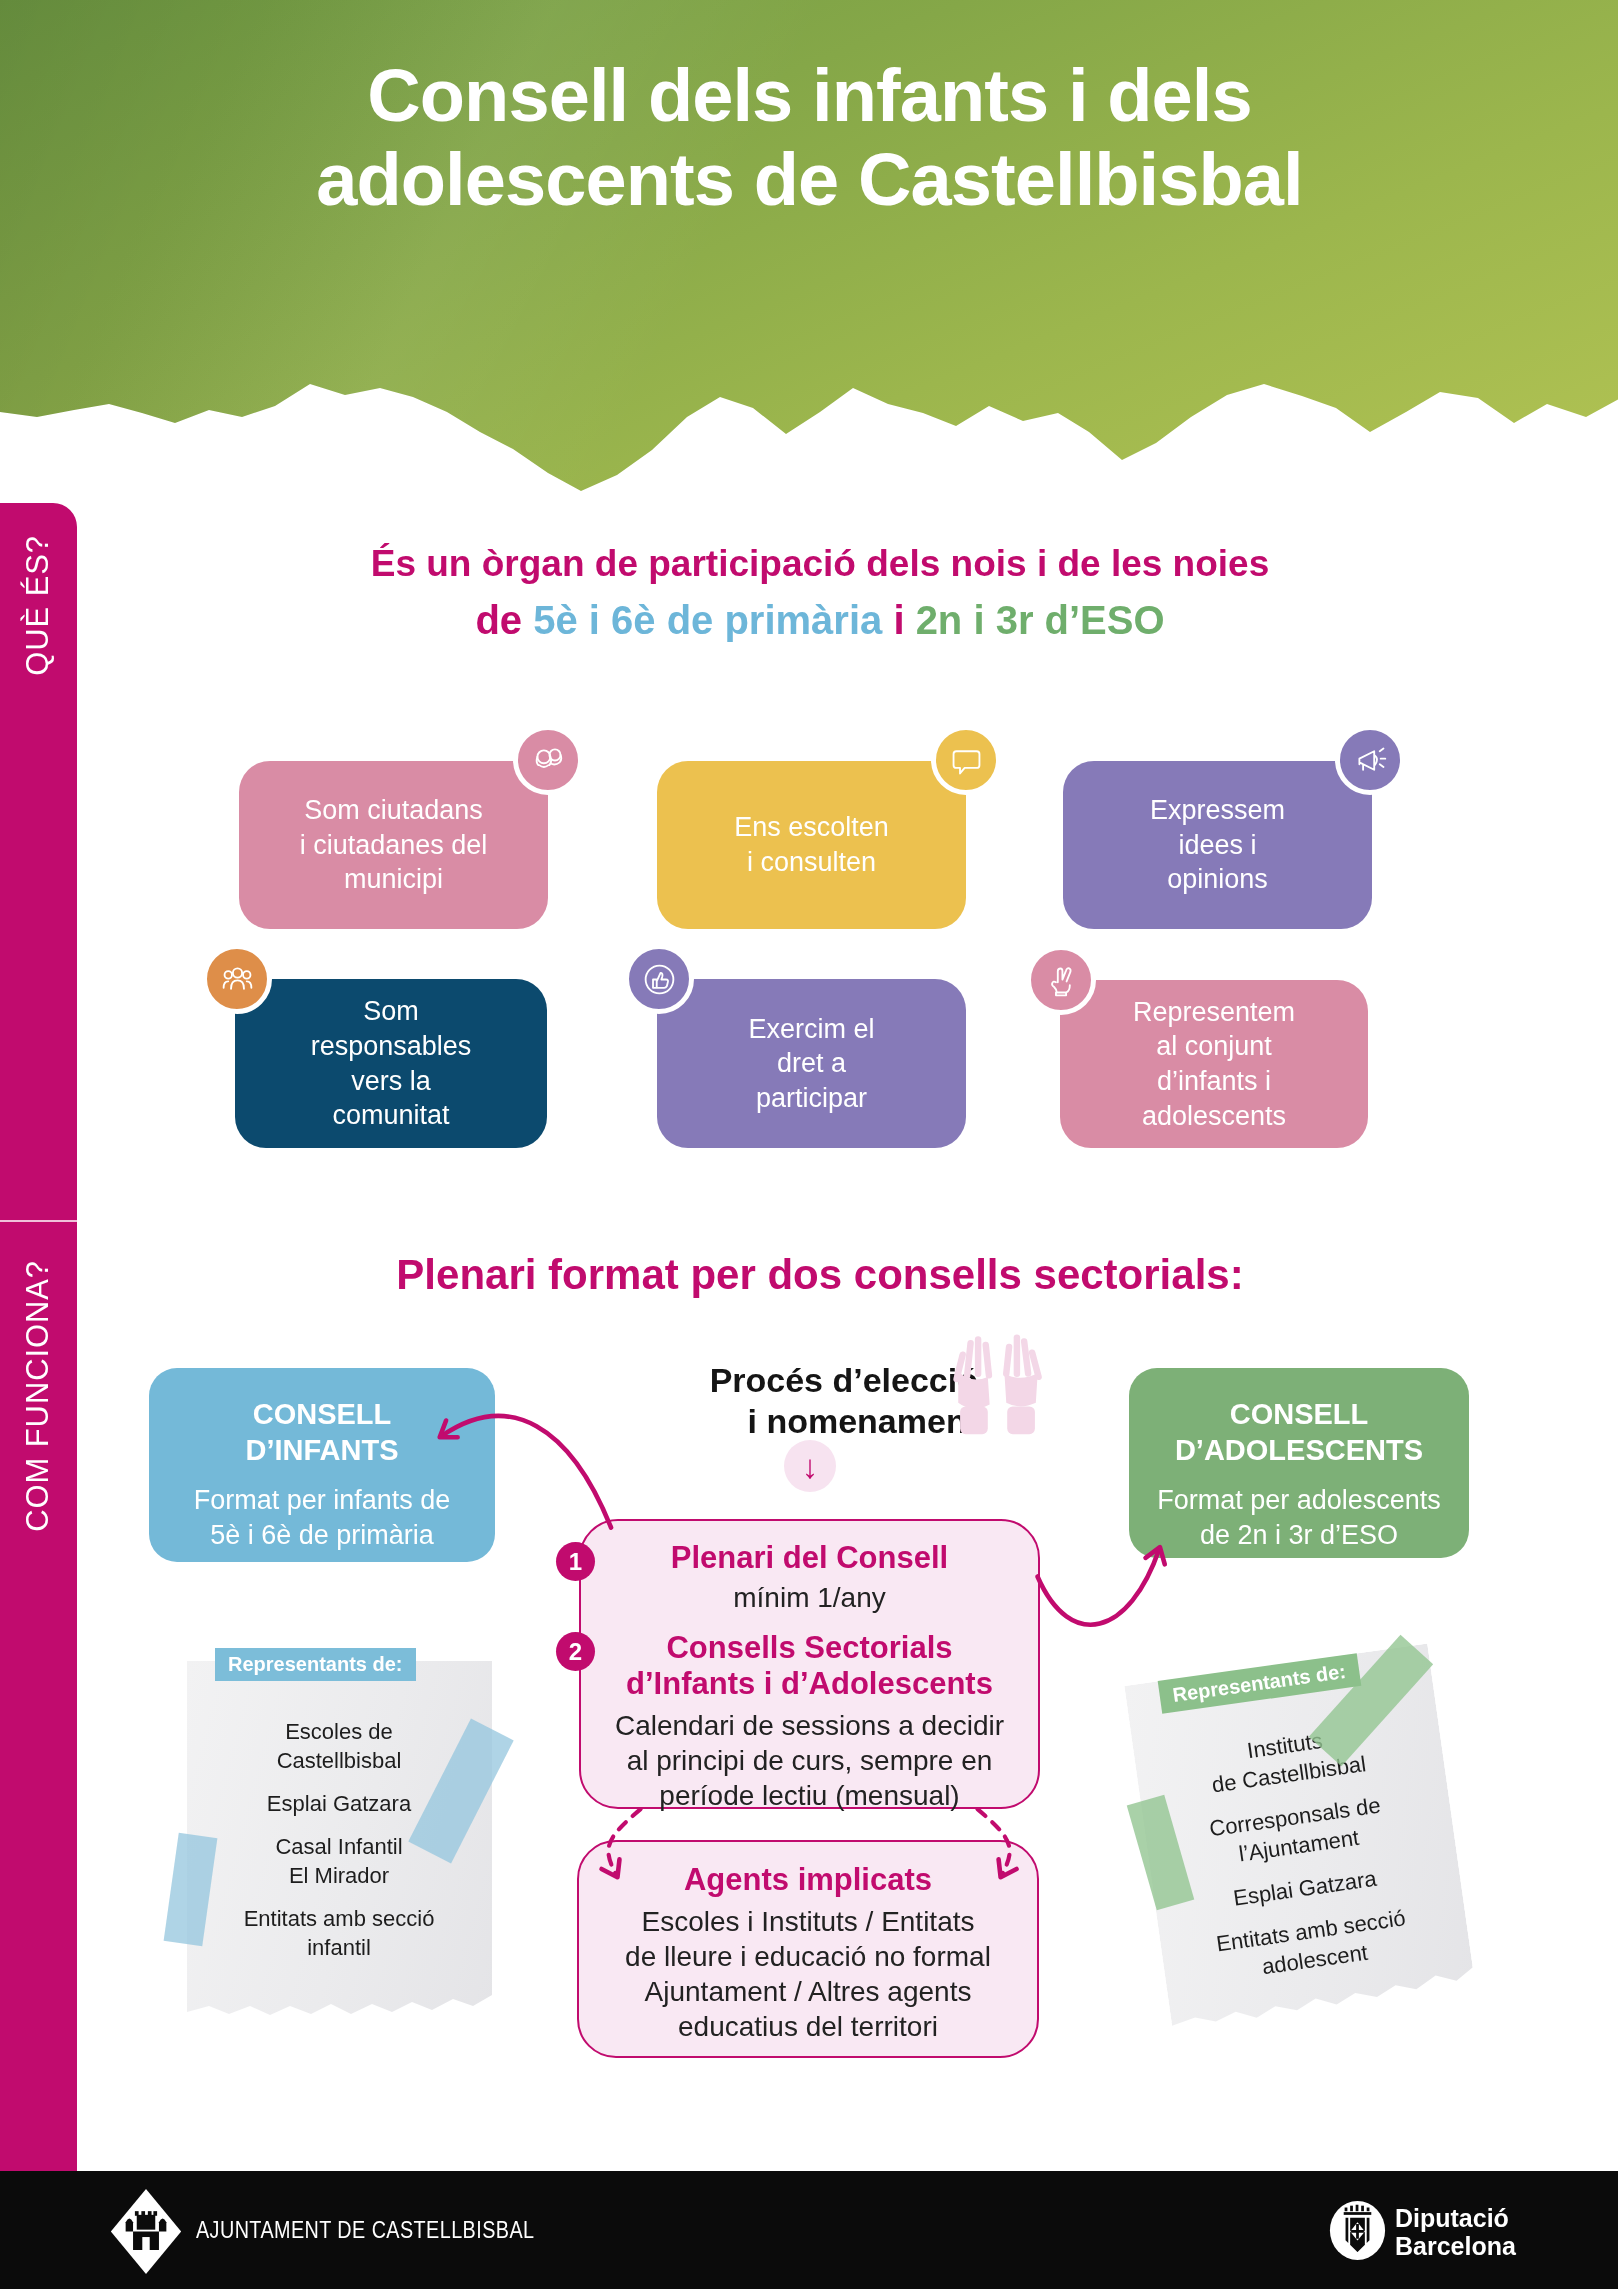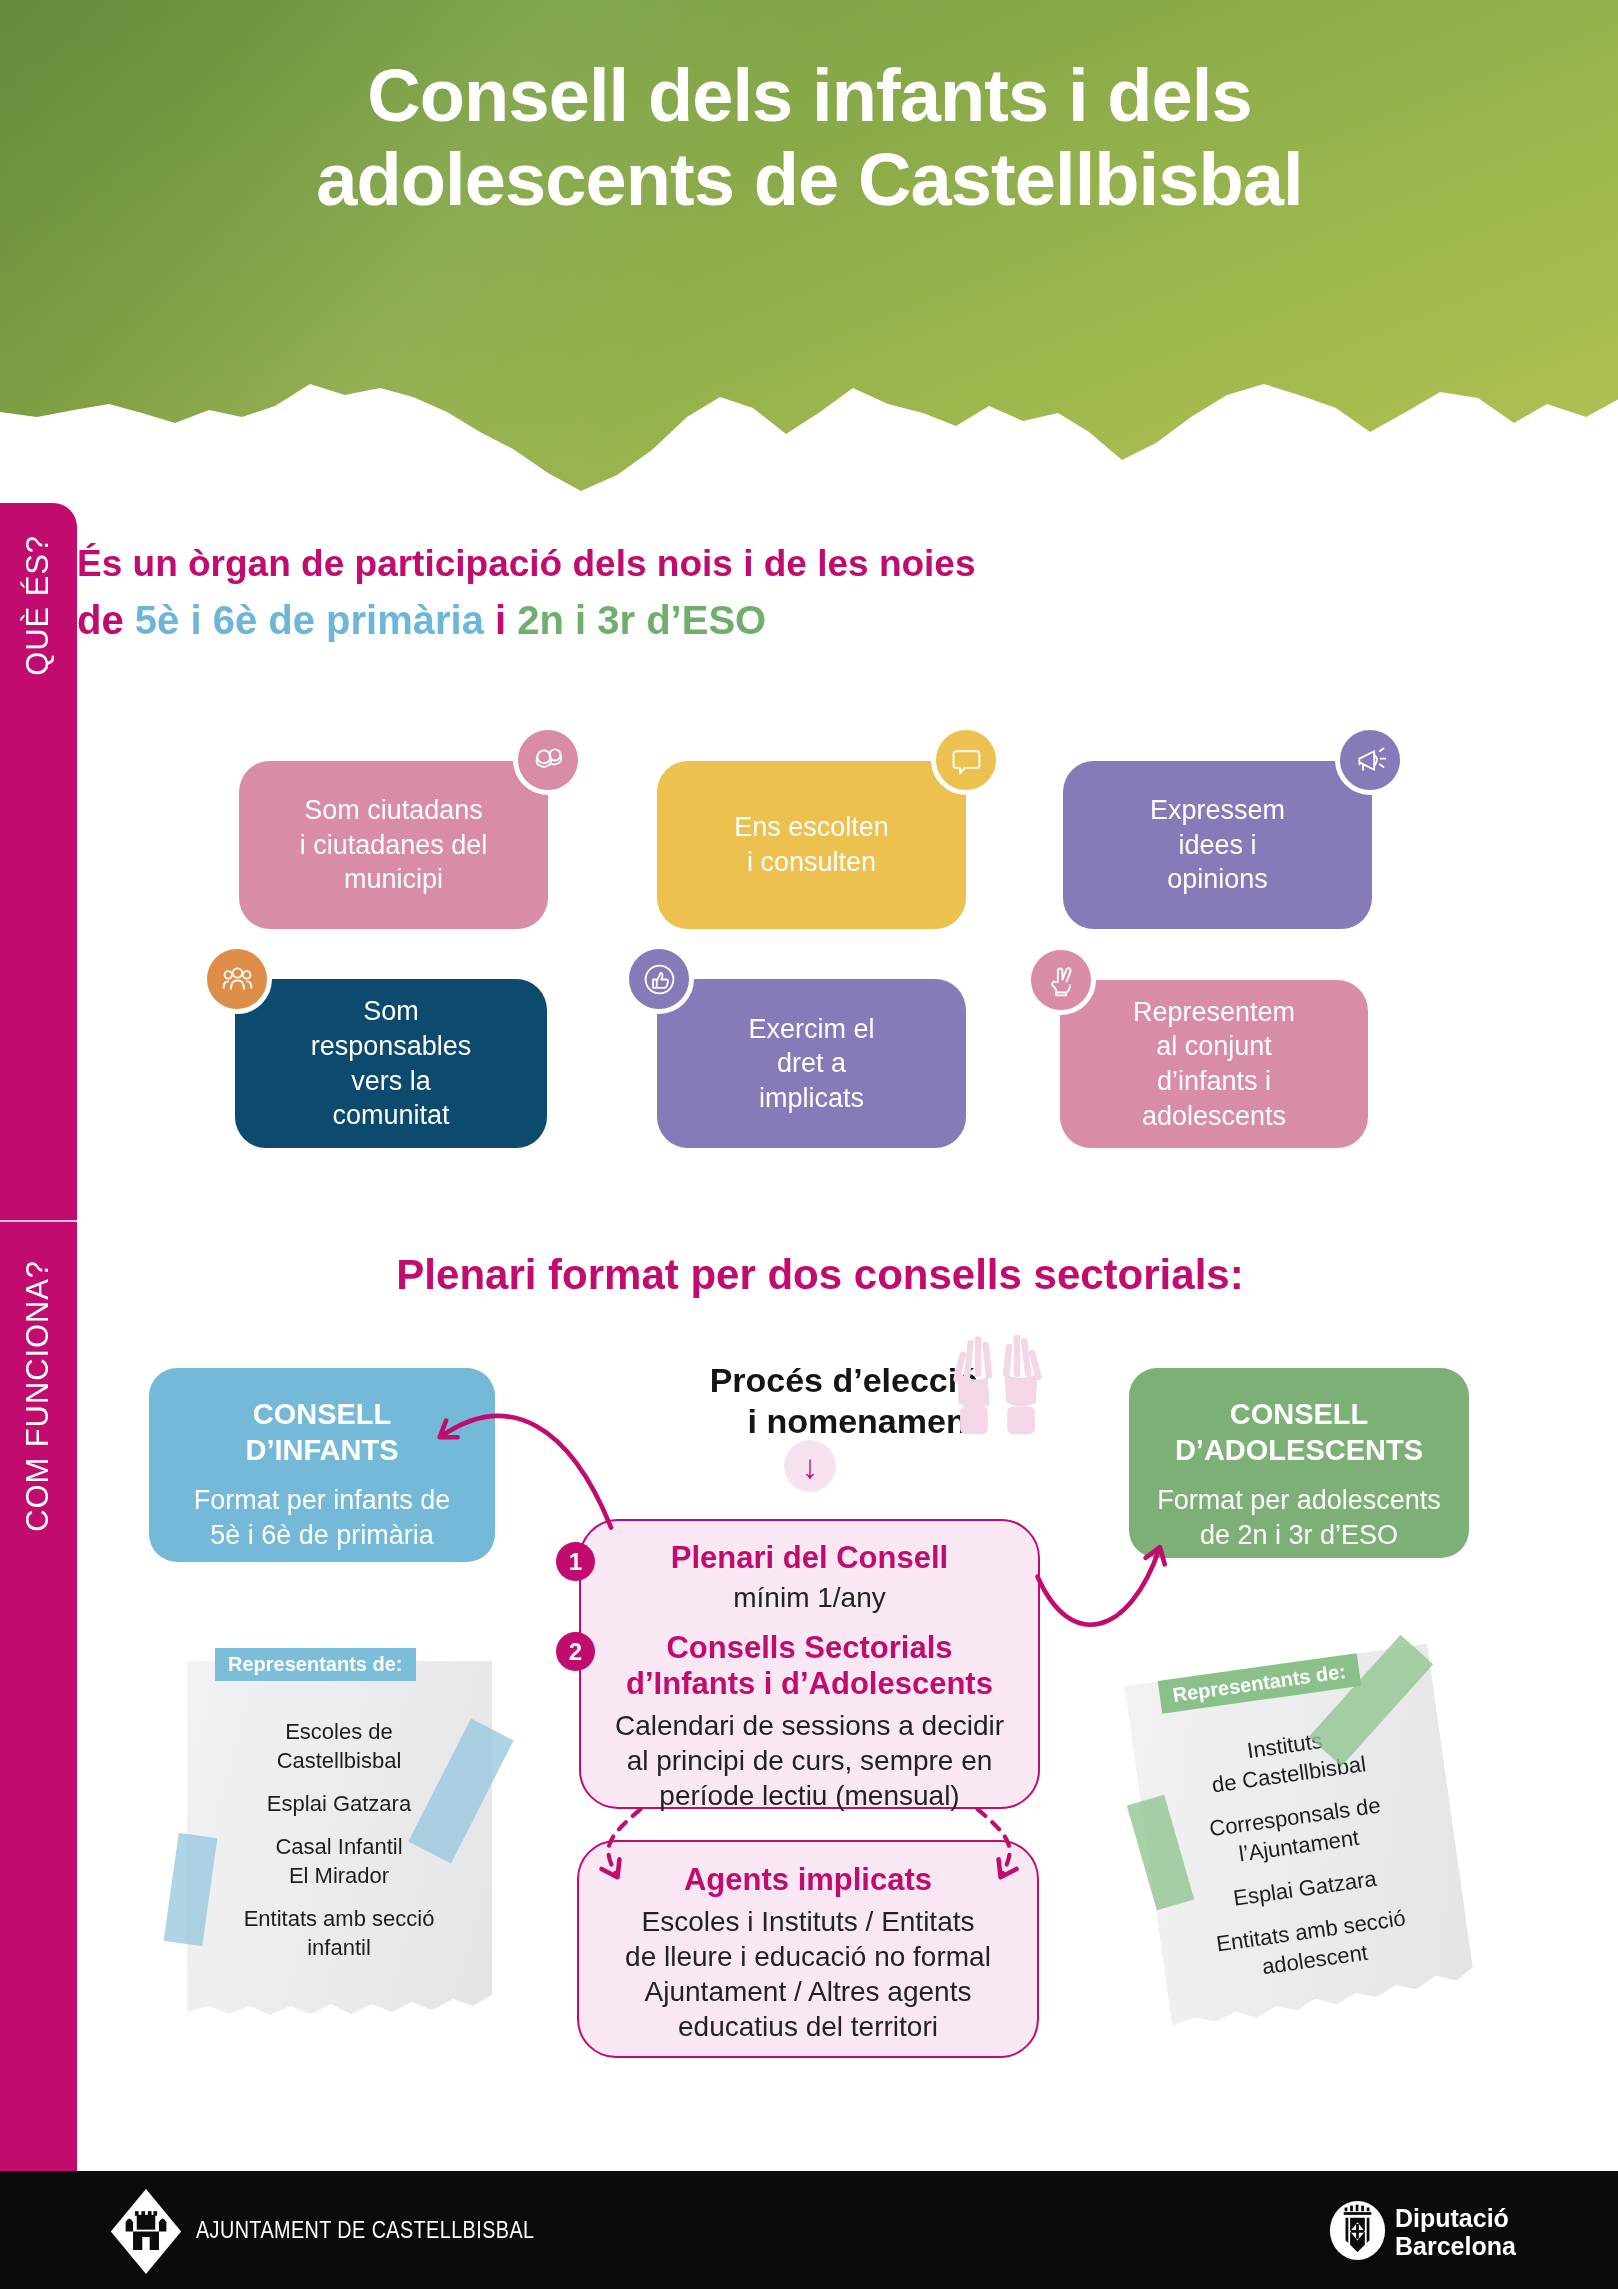--- a/index.html
+++ b/index.html
@@ -23,21 +23,21 @@
   
   .sidebar { position:absolute; left:0; top:503px; width:77px; height:1668px;
              background:#c10b6e; border-radius:0 24px 0 0; }
   .sidebar .divider { position:absolute; left:0; top:717px; width:100%; height:1.8px; background:rgba(255,255,255,0.75); }
   .side-label { position:absolute; color:#fff; font-size:31px; letter-spacing:0.9px;
                 writing-mode:vertical-rl; transform:rotate(180deg); left:20px; }
   .side-label.one { top:32px; }
   .side-label.two { top:757px; }
 
   
-  .intro { position:absolute; left:77px; top:543px; width:1486px; text-align:left; }
+  .intro { position:absolute; left:77px; top:543px; width:1486px; text-align:center; }
   .intro .l1 { color:#c10b6e; font-size:37px; font-weight:600; }
   .intro .l2 { margin-top:13px; font-size:40px; color:#c10b6e; font-weight:600; }
   .intro .l2 .blue { color:#6db6d9; font-weight:bold; }
   .intro .l2 .green { color:#6fae6c; font-weight:bold; }
   .intro .l3 { margin-top:20px; color:#333; font-size:29.5px; font-weight:500; }
 
   
   .fbox { position:absolute; border-radius:31px; display:flex; align-items:center; justify-content:center;
           color:#fff; font-size:27px; line-height:1.28; text-align:center; white-space:pre-line; font-weight:500; }
   .icirc { position:absolute; width:70px; height:70px; border-radius:50%; border:5.5px solid #fff;
@@ -150,21 +150,21 @@
         <path d="M13 30 q0 -9 7 -9 q7 0 7 9"></path>
         <circle cx="10" cy="15" r="4"></circle>
         <path d="M5 29 q0 -7 5 -7"></path>
         <circle cx="30" cy="15" r="4"></circle>
         <path d="M35 29 q0 -7 -5 -7"></path>
       </svg>
   </div>
 
   <div class="fbox" style="left:657px;top:979px;width:309px;height:169px;background:#867ab8;"><span>Exercim el
 dret a
-implicats</span></div>
+participar</span></div>
   <div class="icirc" style="left:624px;top:944px;background:#867ab8;">
     <svg viewBox="0 0 40 40">
         <circle cx="20" cy="20" r="15"></circle>
         <path d="M13 20 h4 v9 h-4 z M17 22 l4 -9 q3 0 2 4 l-1 3 h5 q3 0 2 3 l-1 4 q-1 2 -3 2 h-8"></path>
       </svg>
   </div>
 
   <div class="fbox" style="left:1060px;top:980px;width:308px;height:168px;background:#d98ca5;"><span>Representem
 al conjunt
 d’infants i

